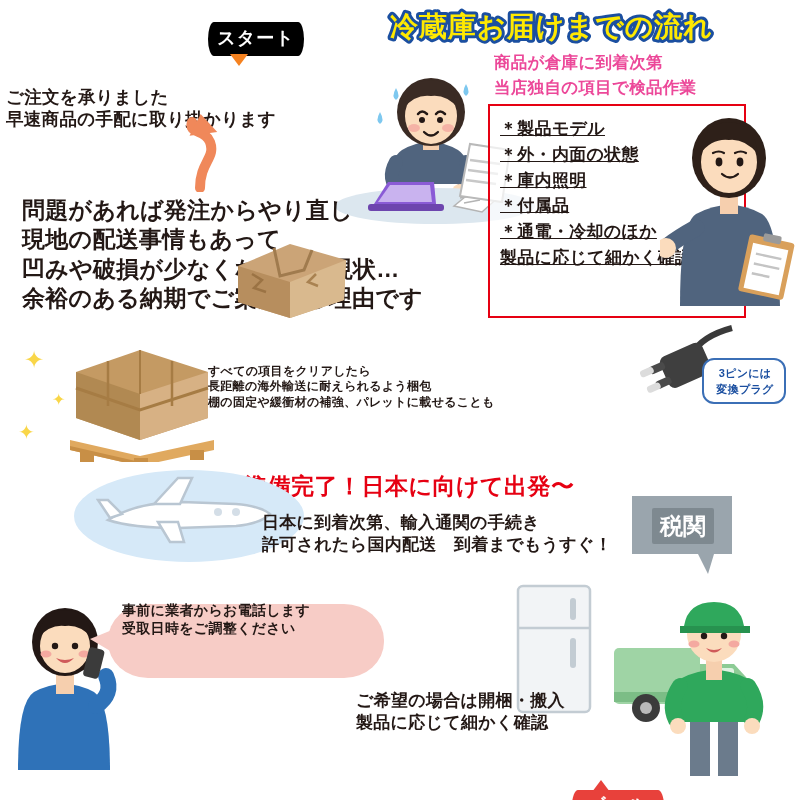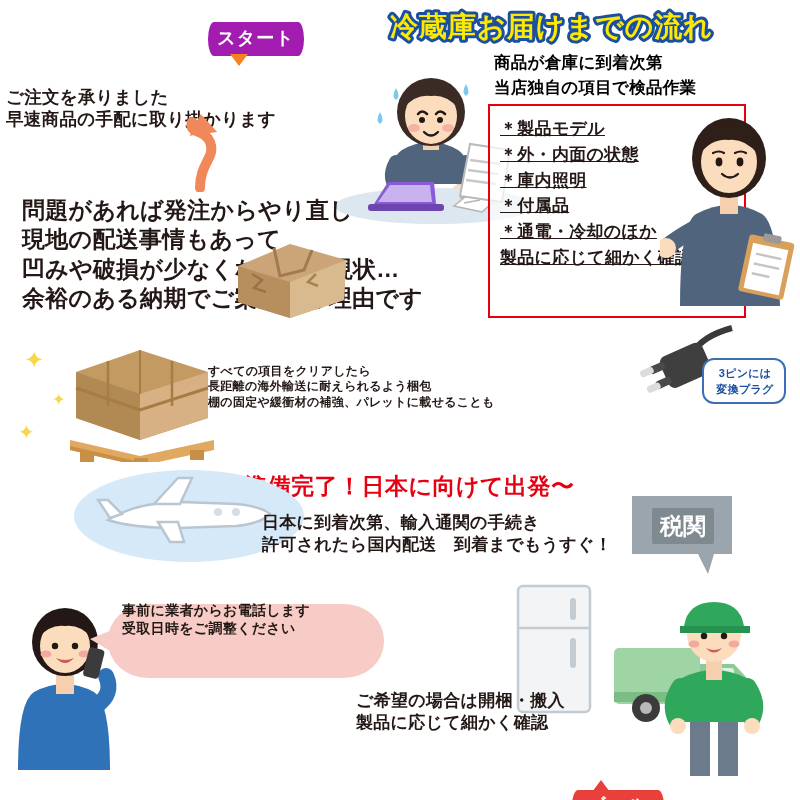--- a/index.html
+++ b/index.html
@@ -35,21 +35,21 @@
     align-items: center;
     justify-content: center;
     font-weight: 700;
     color: #ffffff;
     text-align: center;
     line-height: 1.1;
   }
   .badge-start {
     left: 208px; top: 22px;
     width: 96px; height: 34px;
-    background: #a21caf;
+    background: #000000;
     border-radius: 6px / 50%;
     font-size: 18px;
     letter-spacing: 1px;
   }
   .badge-start:after {
     content: "";
     position: absolute;
     left: 22px; bottom: -10px;
     border-left: 9px solid transparent;
     border-right: 9px solid transparent;
@@ -69,21 +69,21 @@
     position: absolute;
     left: 20px; top: -10px;
     border-left: 9px solid transparent;
     border-right: 9px solid transparent;
     border-bottom: 12px solid #e8413b;
   }
 
   
   #t-order   { left: 6px;  top: 42px;  font-size: 17.5px; margin-top: 44px; }
   #t-problem { left: 22px;  top: 196px; font-size: 23px; }
-  #t-warehouse { left: 494px; top: 50px; font-size: 16.5px; color: #000000; line-height: 1.5; }
+  #t-warehouse { left: 494px; top: 50px; font-size: 16.5px; color: #ec4899; line-height: 1.5; }
   #t-pack    { left: 208px; top: 364px; font-size: 12px; }
   #t-ready   { left: 244px; top: 472px; font-size: 23px; color: #e60012; letter-spacing: 0.5px;}
   #t-customs { left: 262px; top: 512px; font-size: 17px; font-family: Liberation Serif, serif; }
   #t-unpack  { left: 356px; top: 690px; font-size: 17px; }
 
   
   #inspect-box {
     left: 488px; top: 104px;
     width: 258px; height: 214px;
     border: 2px solid #e60012;

